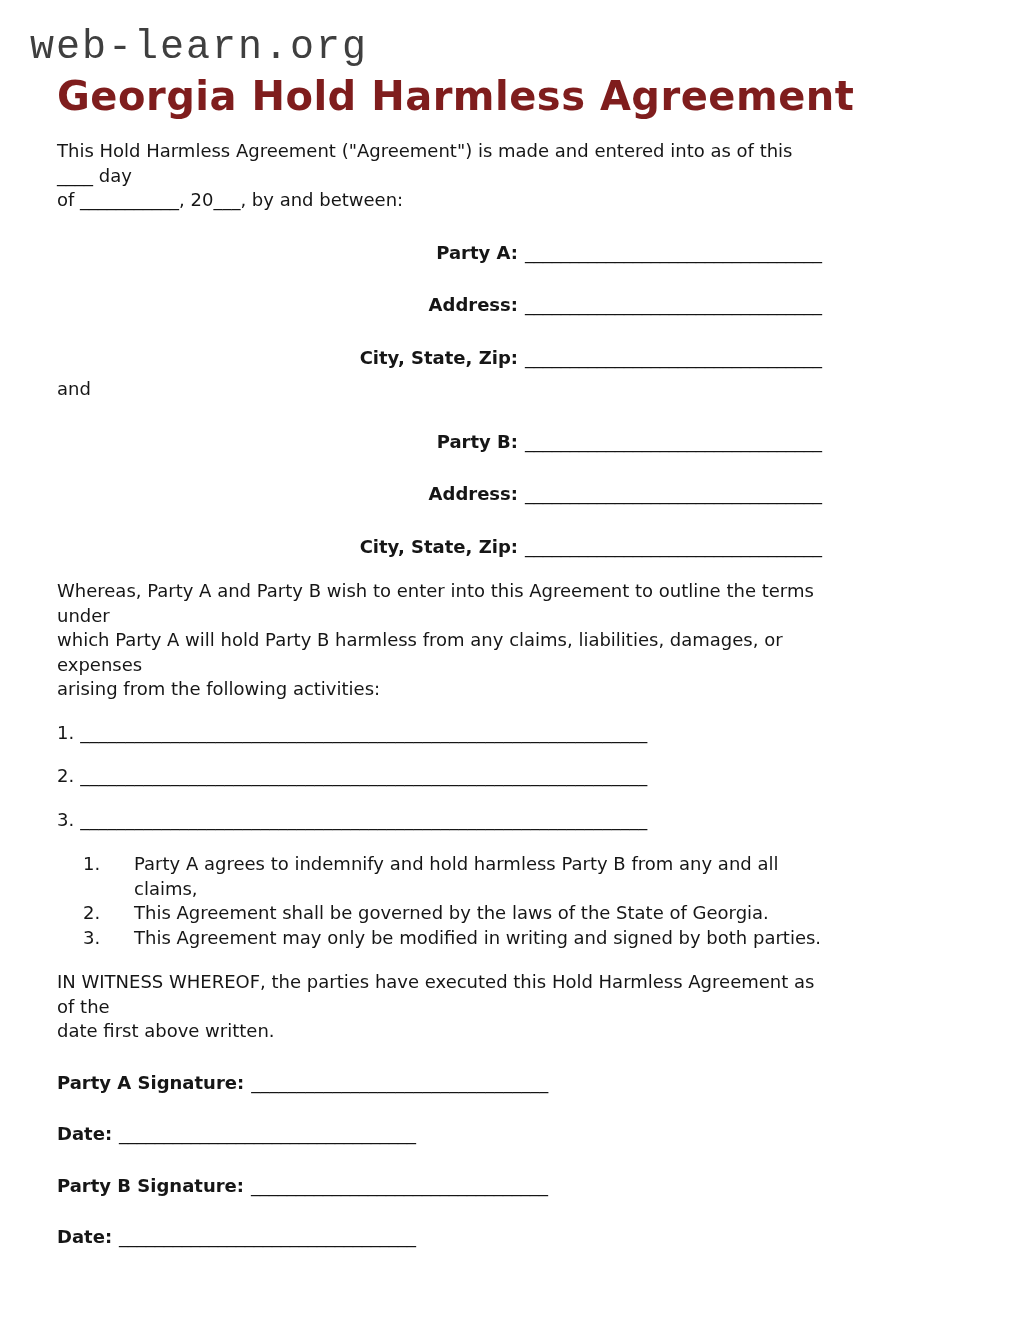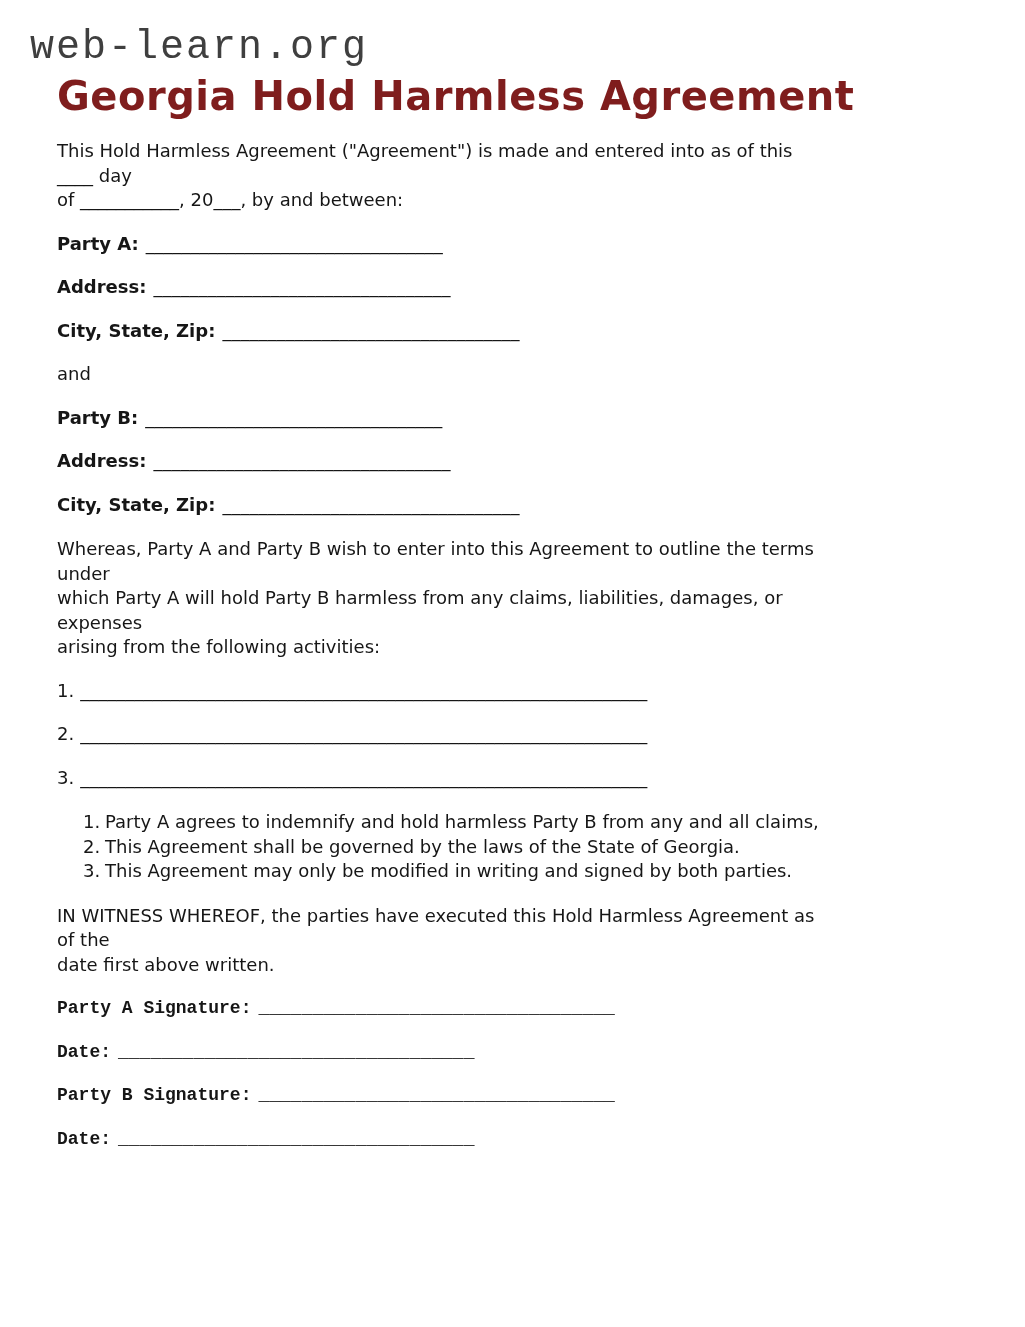--- a/index.html
+++ b/index.html
@@ -29,33 +29,33 @@
     font-size: 40px;
     line-height: 46px;
     font-weight: bold;
     letter-spacing: 0.5px;
     color: #7f1d1d;
     margin-top: 3px;
     white-space: nowrap;
   }
   .para { margin-top: 20px; }
   .para .line { display: block; }
-  .field-row { margin-top: 19px; white-space: nowrap; }
+  .field-row { margin-top: 28px; white-space: nowrap; text-align: right; }
   .field-label { font-weight: bold; }
   .field-blank { padding-left: 7px; font-weight: normal; letter-spacing: 0; }
-  .connector { margin-top: 19px; }
+  .connector { margin-top: 7px; }
   .activity-row { margin-top: 19px; white-space: nowrap; }
   .activity-num { display: inline-block; }
   .activity-blank { padding-left: 6px; }
   .terms-list { margin-top: 20px; }
   .term { display: flex; }
   .term-num { flex: none; width: 22px; margin-left: 26px; text-align: left; }
-  .term-text { flex: 1; }
+  .term-text { flex: 1; margin-left: 29px; }
   .term-text .line { display: block; }
-  .sig-row { margin-top: 19px; white-space: nowrap; font-family: Liberation Mono, monospace; }
+  .sig-row { margin-top: 27px; white-space: nowrap; }
 </style>
 </head>
 <body>
 
 <div class="page">
 
   <div class="site-name">web-learn.org</div>
 
   <h1 class="doc-title" style="margin:3px 0 0 0;">Georgia Hold Harmless Agreement</h1>
 

